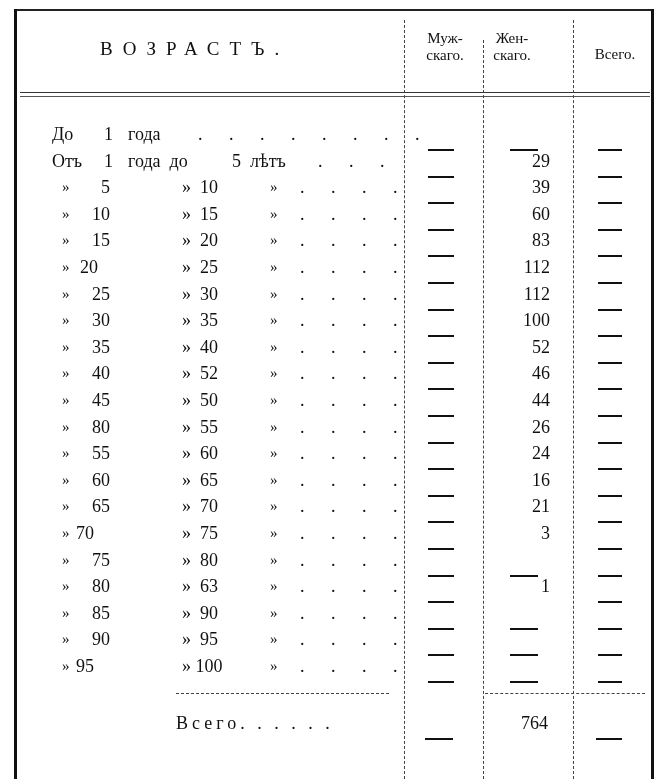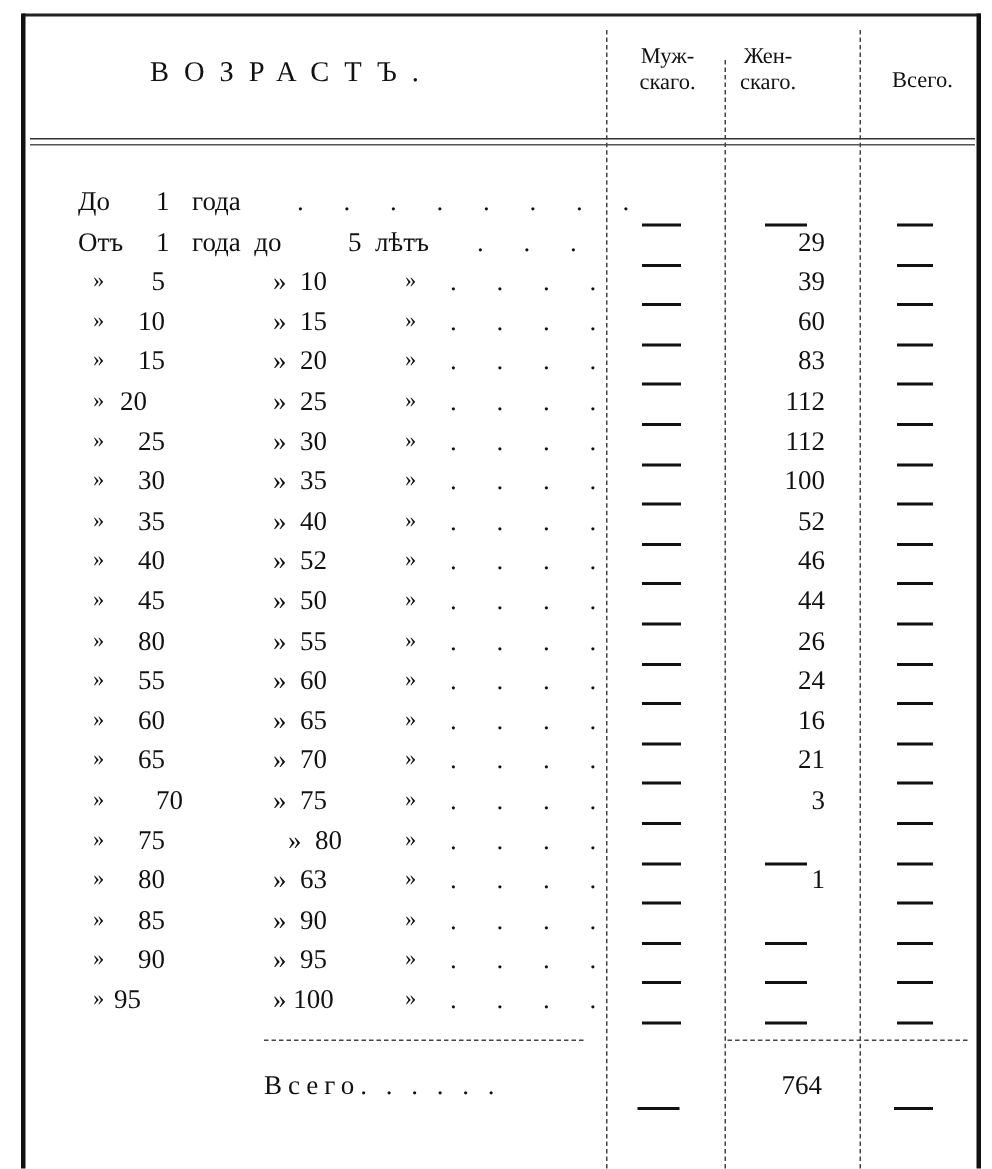--- a/index.html
+++ b/index.html
@@ -190,32 +190,32 @@
       <span style="left:76px;width:34px;text-align:right">65</span>
       <span style="left:182px;white-space:pre">»  70</span>
       <span style="left:270px;font-size:15px;top:2px">»</span>
       <span style="left:300px" class="dots">. . . .</span>
       <span style="left:428px;top:11px"><span class="dash" style="width:26px;position:static;"></span></span>
       <span style="left:500px" class="num">21</span>
       <span style="left:598px;top:11px"><span class="dash" style="width:24px;position:static;"></span></span>
     </div>
     <div class="row" style="top: 523px;">
       <span style="left:62px;font-size:15px;top:2px">»</span>
-      <span style="left:88px;width:34px;text-align:right">70</span>
+      <span style="left:60px;width:34px;text-align:right">70</span>
       <span style="left:182px;white-space:pre">»  75</span>
       <span style="left:270px;font-size:15px;top:2px">»</span>
       <span style="left:300px" class="dots">. . . .</span>
       <span style="left:428px;top:11px"><span class="dash" style="width:26px;position:static;"></span></span>
       <span style="left:500px" class="num">3</span>
       <span style="left:598px;top:11px"><span class="dash" style="width:24px;position:static;"></span></span>
     </div>
     <div class="row" style="top: 549.6px;">
       <span style="left:62px;font-size:15px;top:2px">»</span>
       <span style="left:76px;width:34px;text-align:right">75</span>
-      <span style="left:192px;white-space:pre">»  80</span>
+      <span style="left:182px;white-space:pre">»  80</span>
       <span style="left:270px;font-size:15px;top:2px">»</span>
       <span style="left:300px" class="dots">. . . .</span>
       <span style="left:428px;top:11px"><span class="dash" style="width:26px;position:static;"></span></span>
       <span style="left:510px;top:11px"><span class="dash" style="width:28px;position:static;"></span></span>
       <span style="left:598px;top:11px"><span class="dash" style="width:24px;position:static;"></span></span>
     </div>
     <div class="row" style="top: 576.2px;">
       <span style="left:62px;font-size:15px;top:2px">»</span>
       <span style="left:76px;width:34px;text-align:right">80</span>
       <span style="left:182px;white-space:pre">»  63</span>

